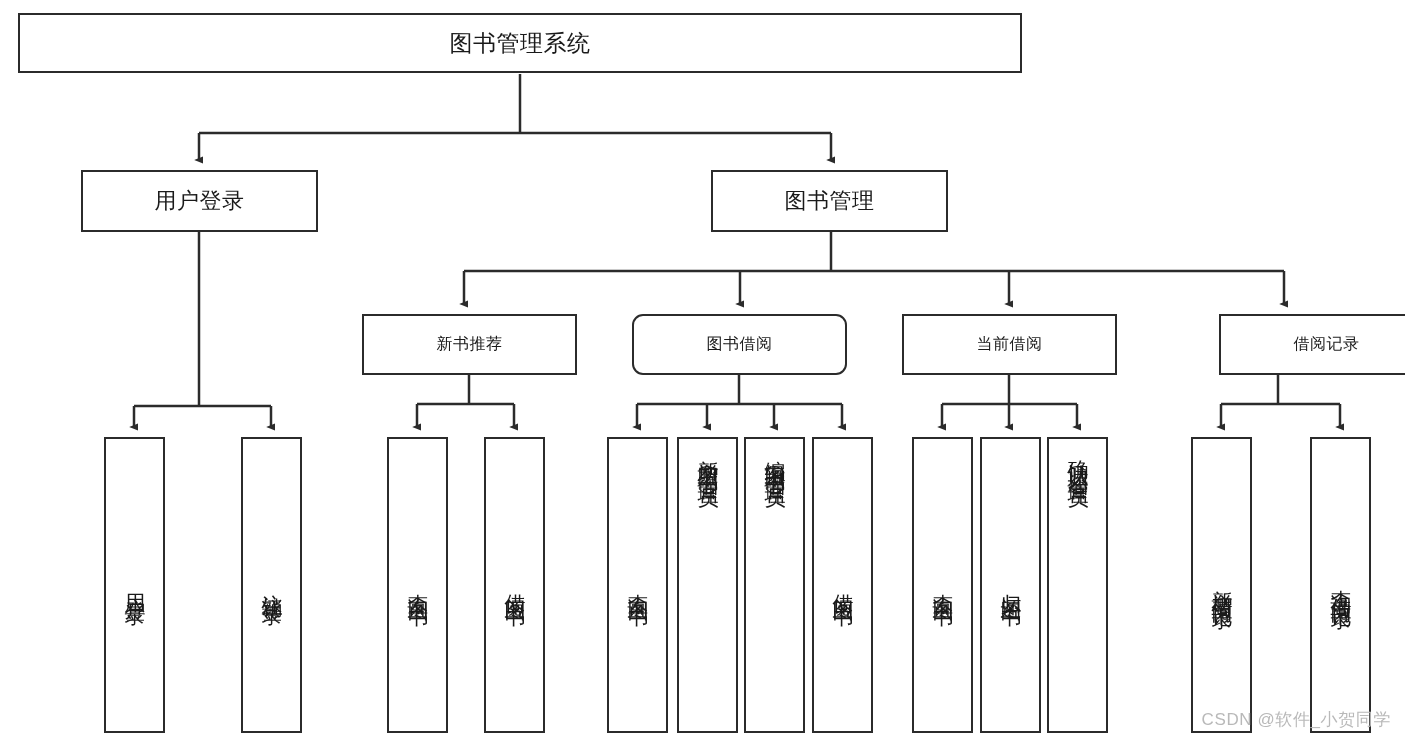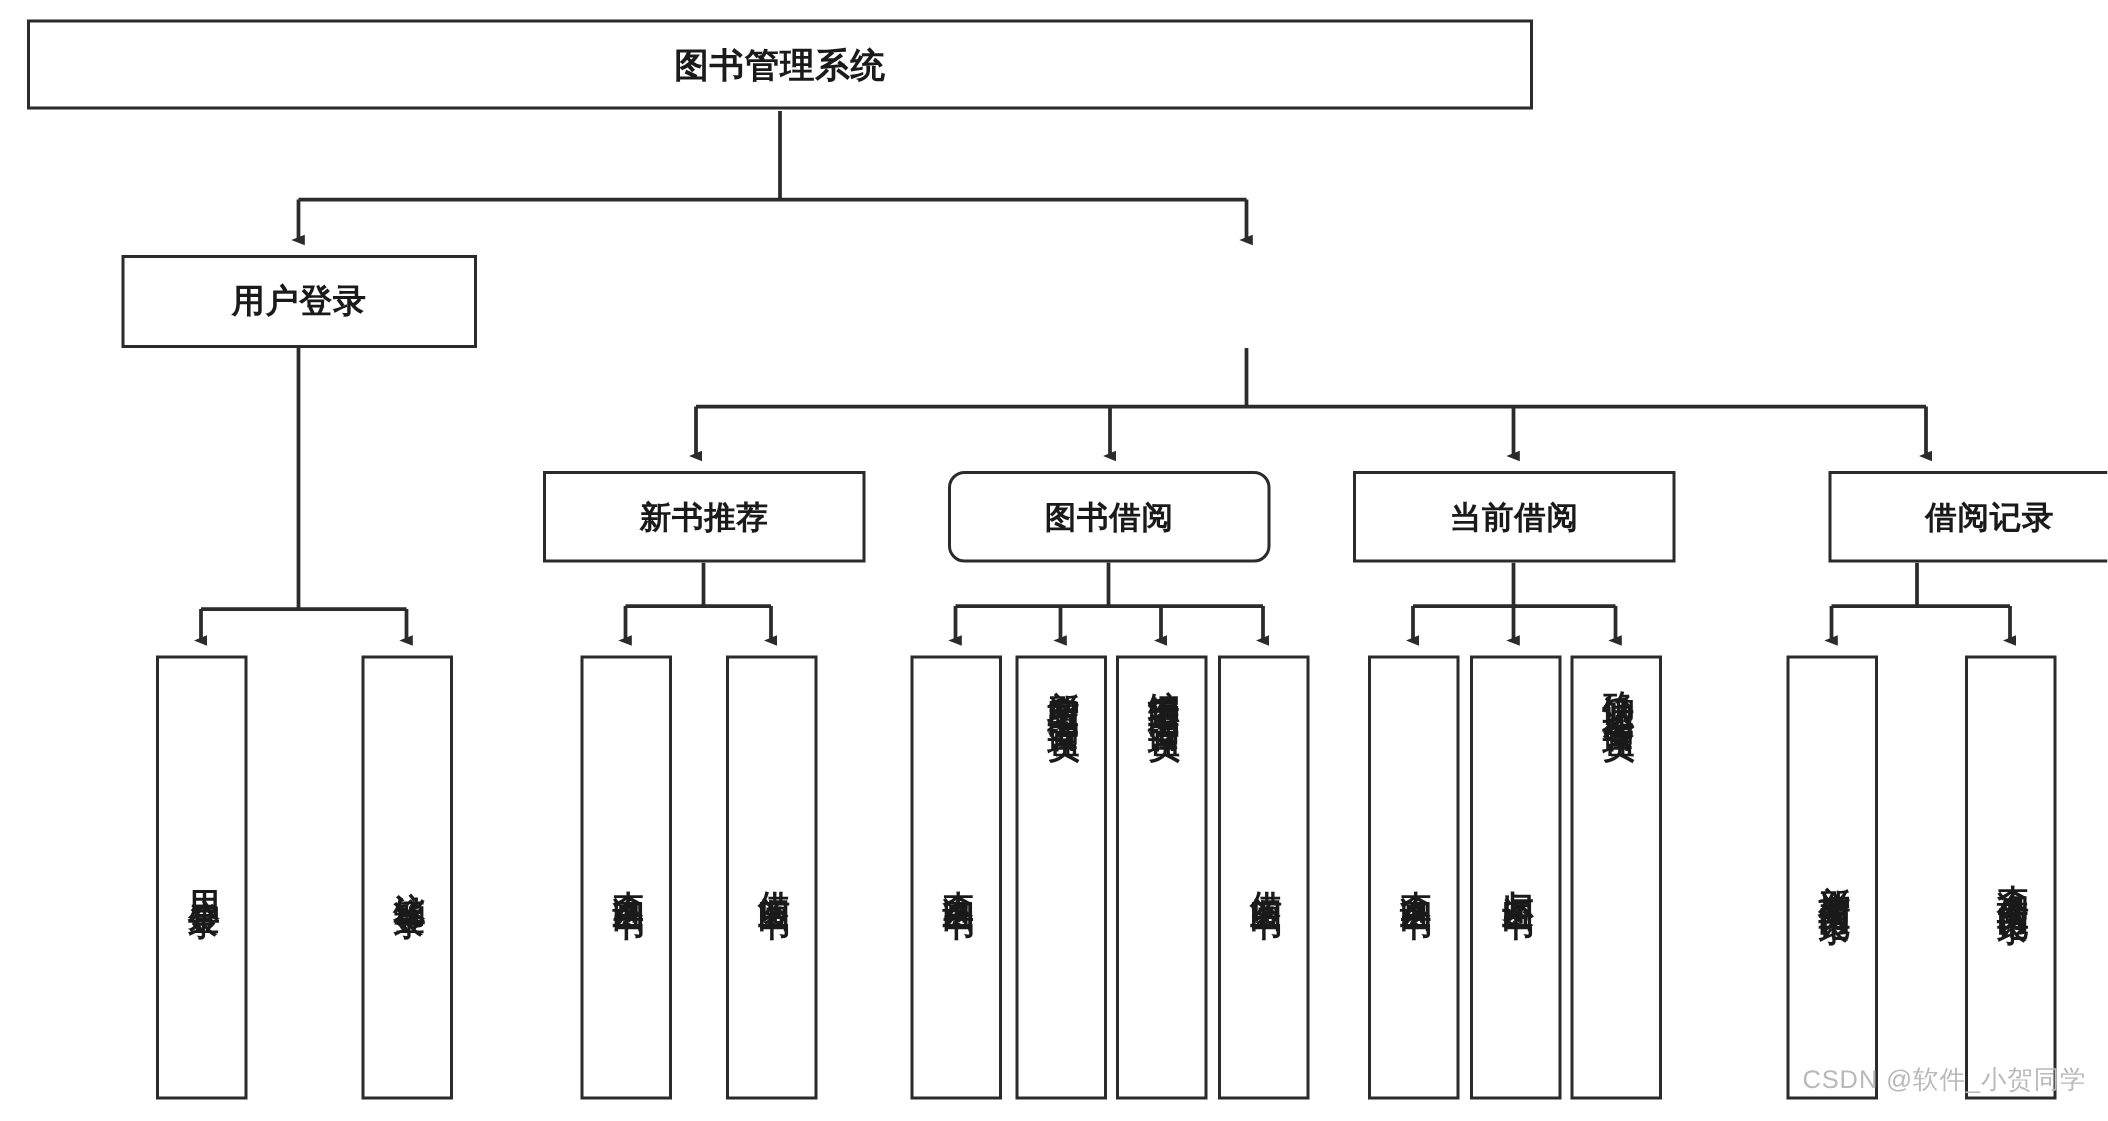--- a/index.html
+++ b/index.html
@@ -36,37 +36,36 @@
     color: #1a1a1a;
     letter-spacing: 0.5px;
   }
   .node.root {
     font-size: 23px;
   }
   .node.level2 {
     font-size: 22px;
   }
   .node.level3 {
-    font-size: 21px;
+    font-size: 16px;
   }
   .node.leaf {
     font-size: 21px;
     writing-mode: vertical-rl;
     text-orientation: upright;
     line-height: 1.28;
     padding: 4px 0;
     letter-spacing: 4px;
   }
   .node.leaf.top-aligned {
     justify-content: flex-start;
   }
   .node-label {
     display: block;
     white-space: pre-line;
-    font-weight: bold;
   }
   #watermark {
     position: absolute;
     right: 14px;
     bottom: 16px;
     font-size: 17px;
     color: #b9b9b9;
     letter-spacing: 0.6px;
     white-space: nowrap;
   }
@@ -127,20 +126,23 @@
     </g>
   </svg>
 
   <div class="node root" style="left:18px; top:13px; width:1004px; height:60px;">
     <span class="node-label">图书管理系统</span>
   </div>
 
   <div class="node level2" style="left:81px; top:170px; width:237px; height:62px;">
     <span class="node-label">用户登录</span>
   </div>
+  <div class="node level2" style="left:711px; top:170px; width:237px; height:62px;">
+    <span class="node-label">图书管理</span>
+  </div>
 
   <div class="node level3" style="left:362px; top:314px; width:215px; height:61px;">
     <span class="node-label">新书推荐</span>
   </div>
   <div class="node level3" style="left:632px; top:314px; width:215px; height:61px;border-radius:11px;">
     <span class="node-label">图书借阅</span>
   </div>
   <div class="node level3" style="left:902px; top:314px; width:215px; height:61px;">
     <span class="node-label">当前借阅</span>
   </div>

